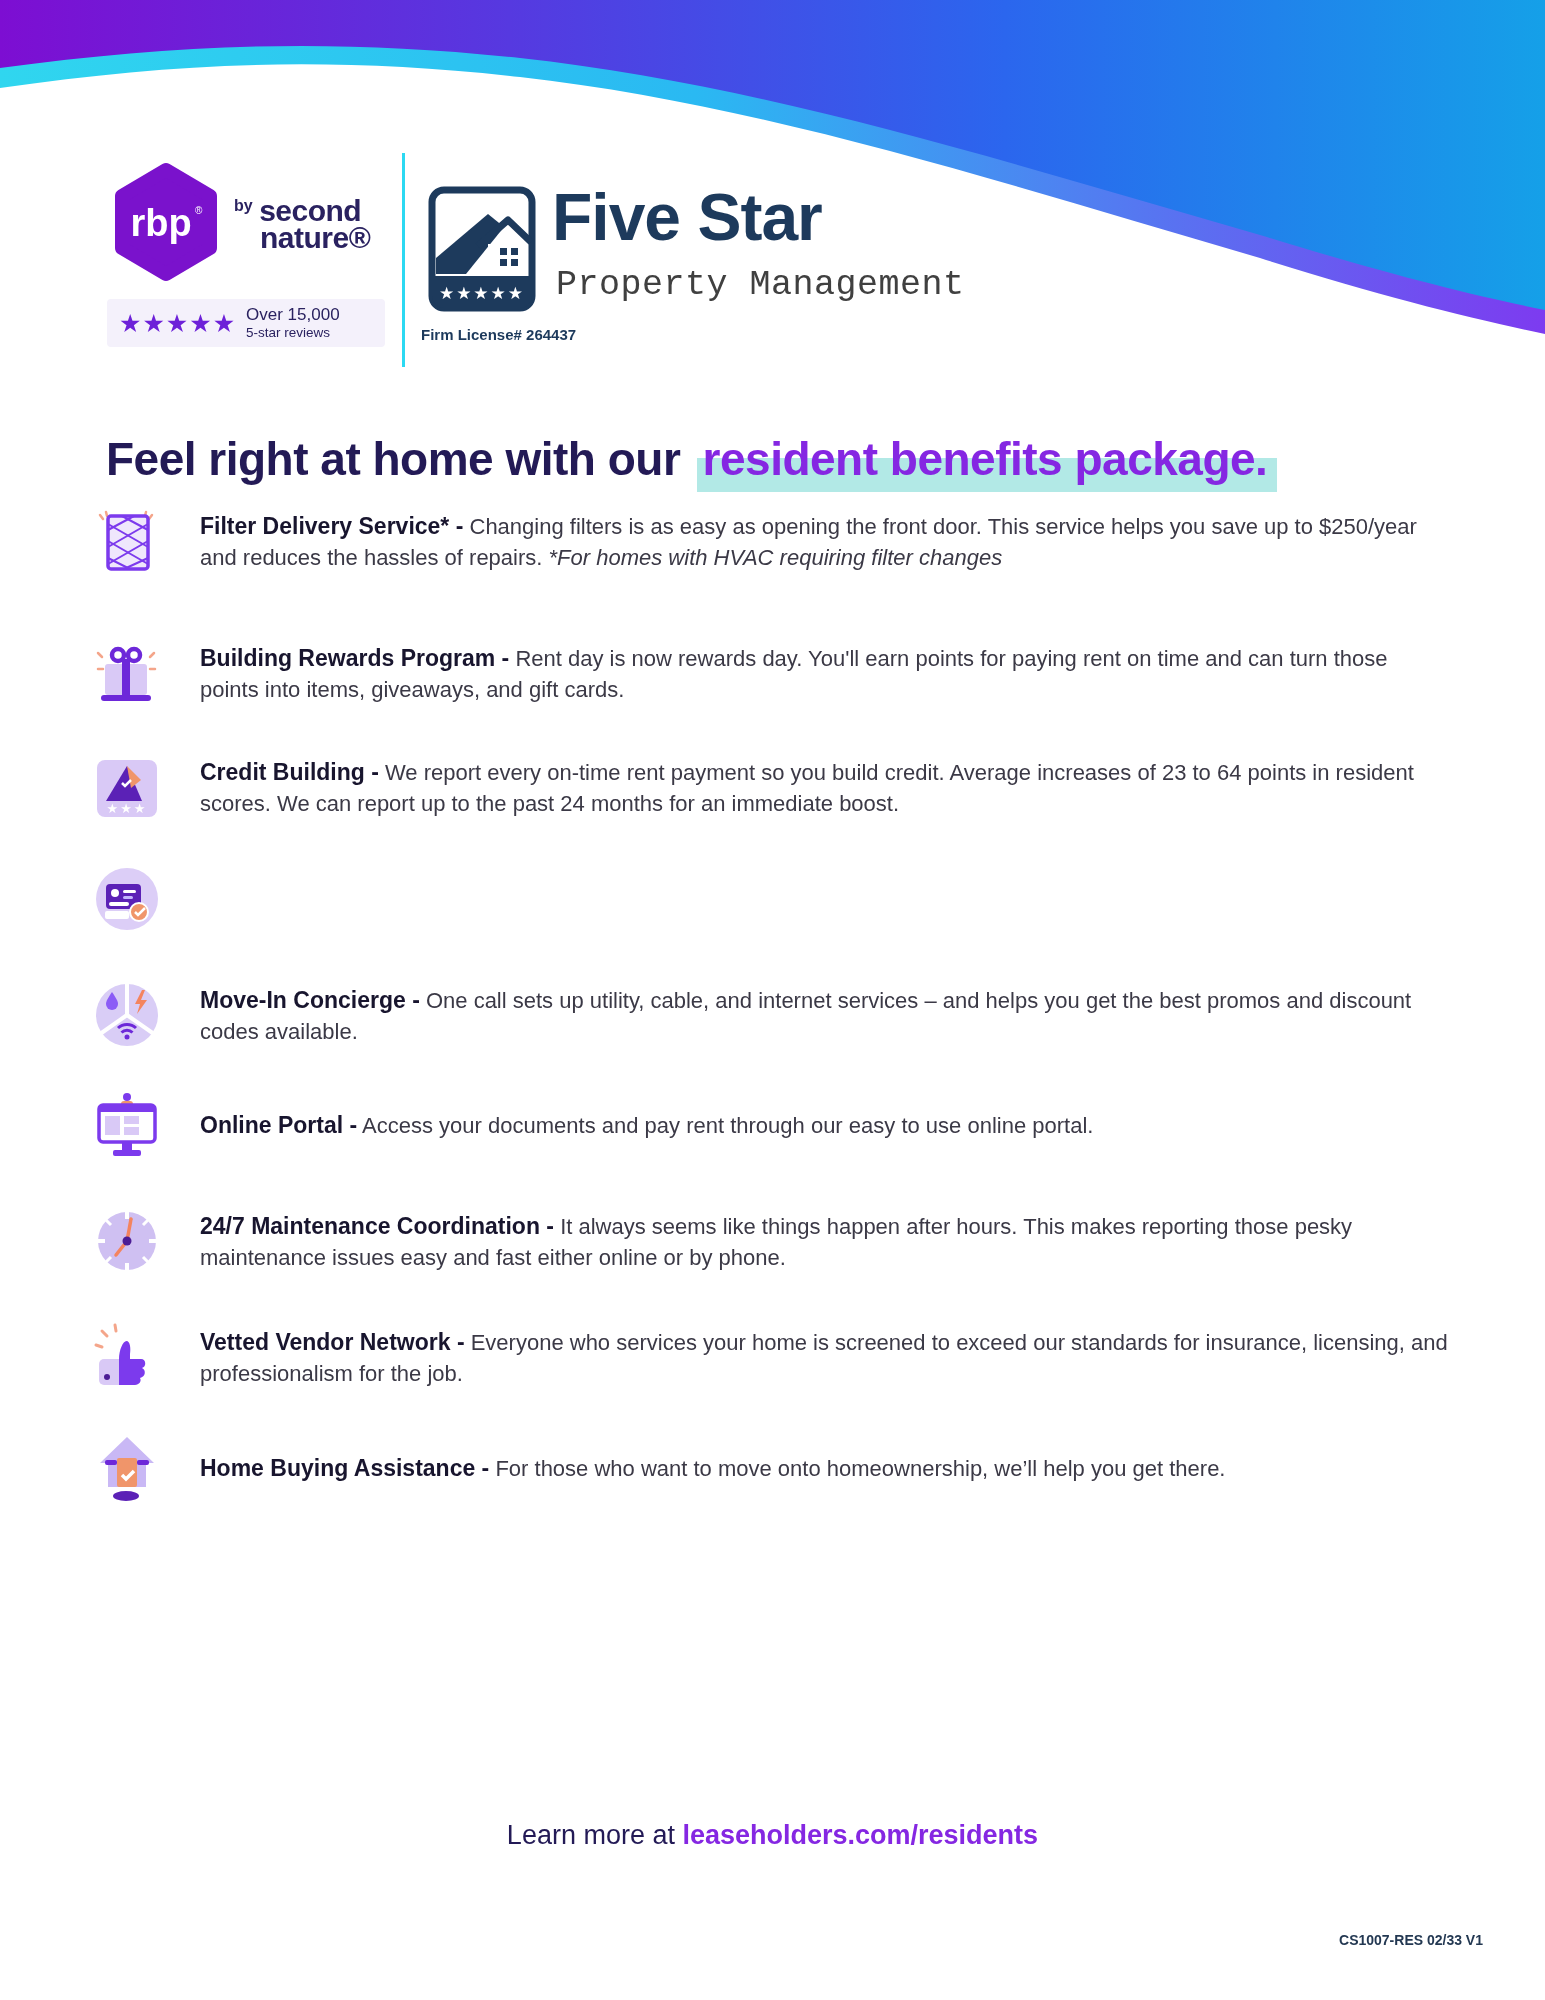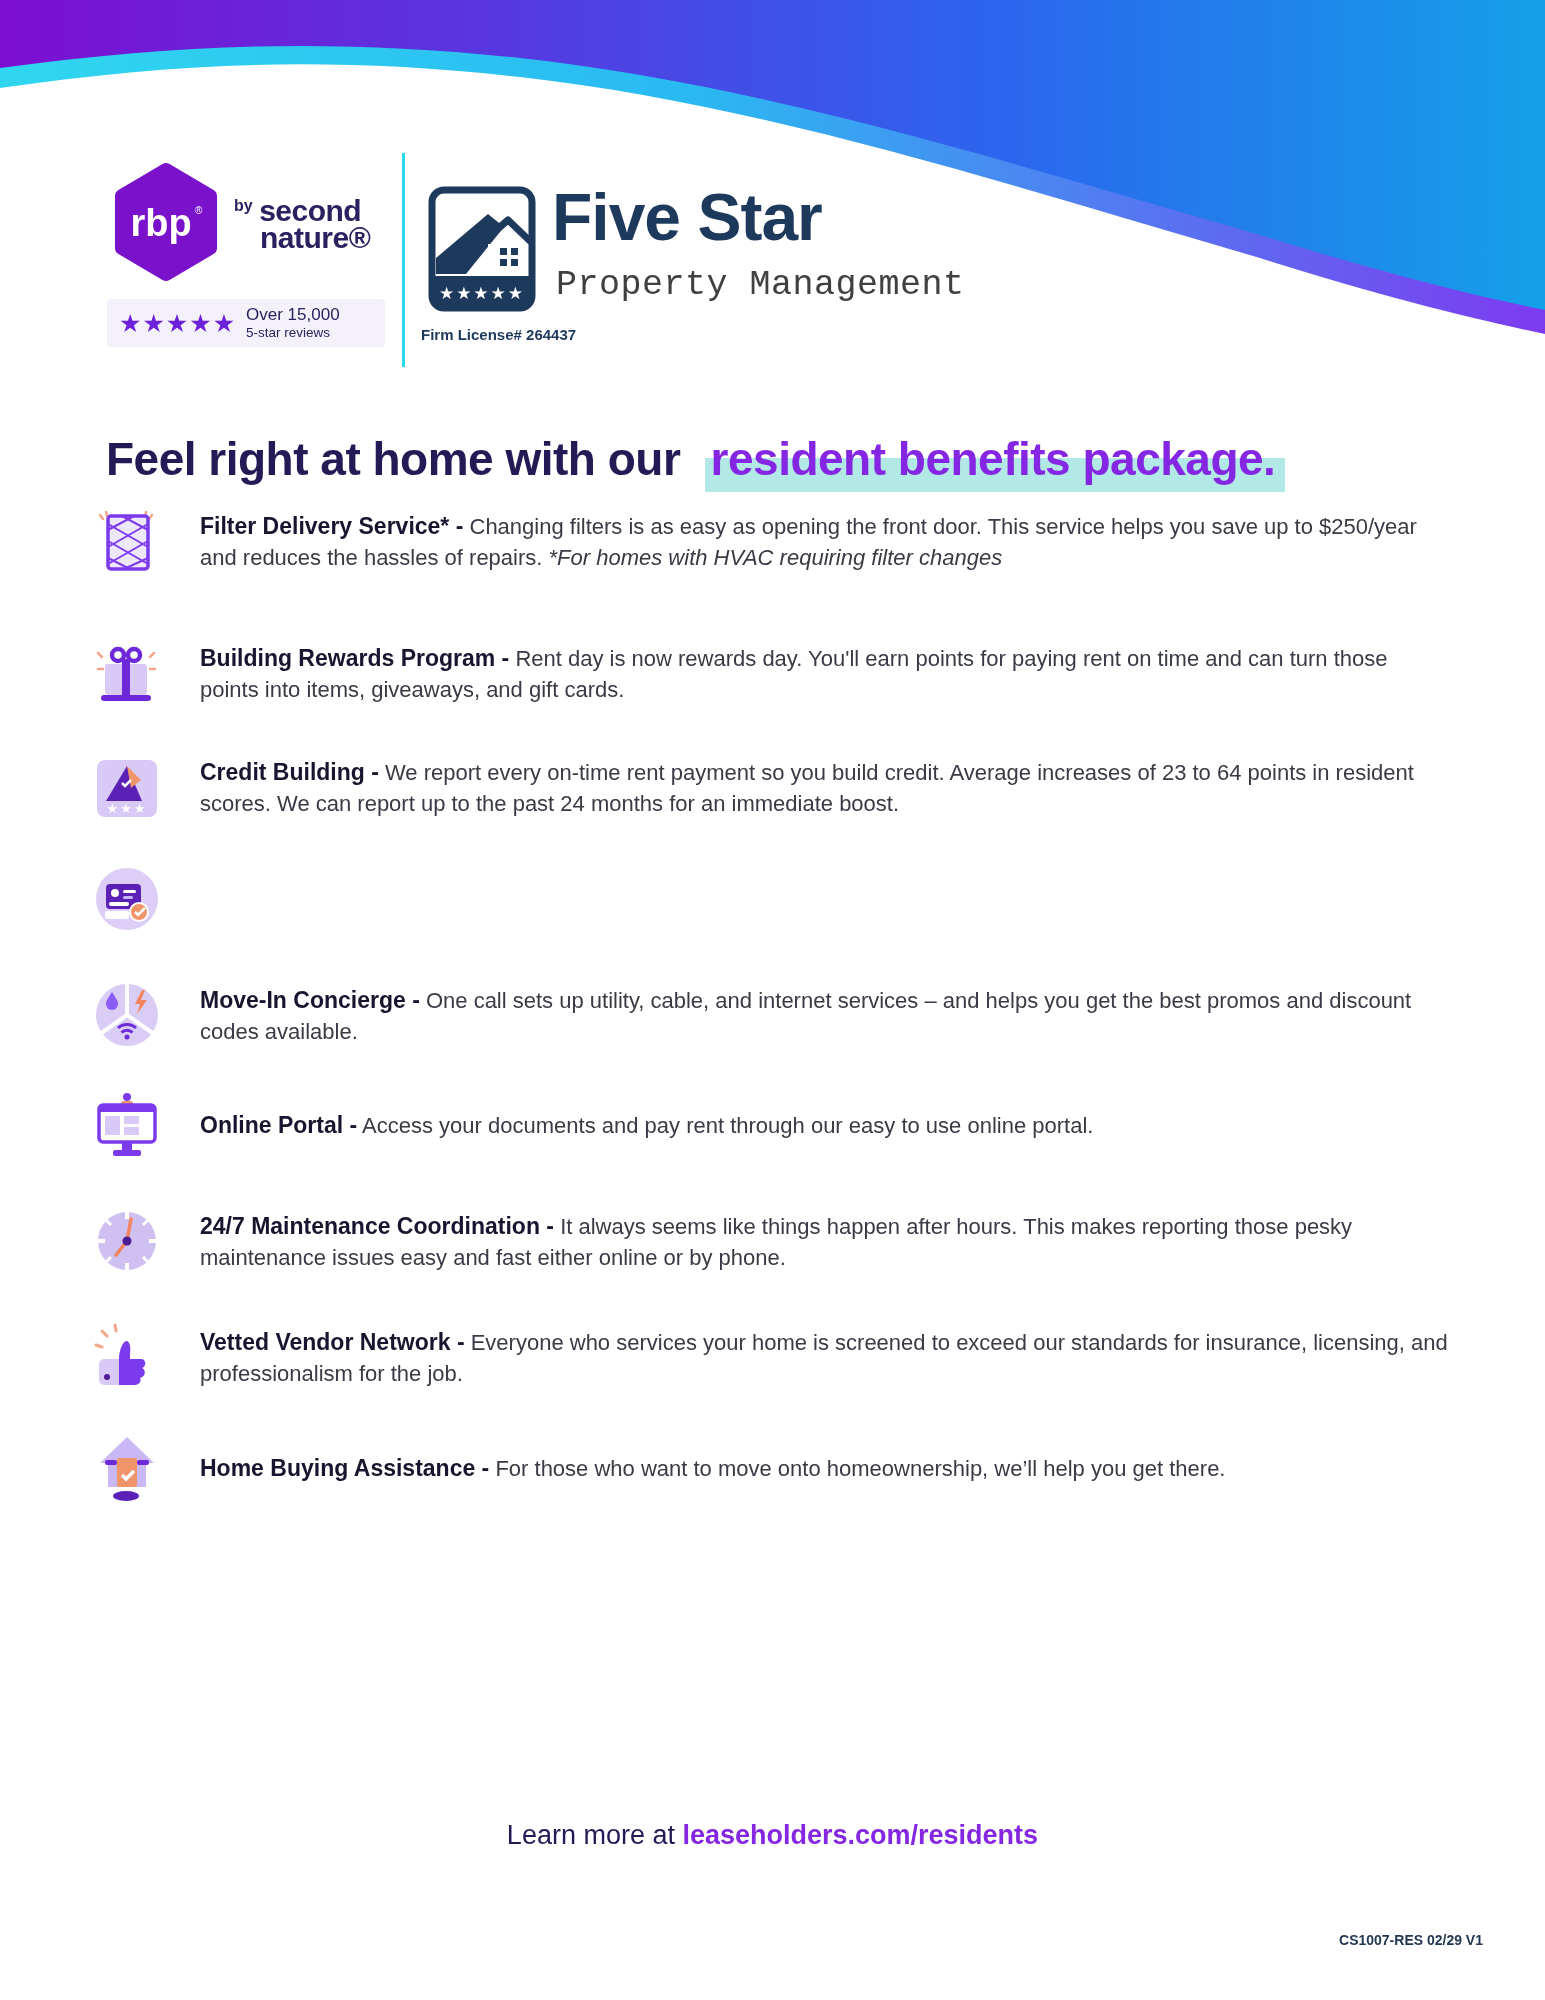--- a/index.html
+++ b/index.html
@@ -37,21 +37,21 @@
   .company-logo-icon { position:absolute; left:428px; top:186px; width:108px; height:126px; }
   .company-name { position:absolute; left:552px; top:184px; font-size:66px; font-weight:bold; color:#1d3a5c; letter-spacing:-1px; line-height:1; }
   .company-tagline { position:absolute; left:556px; top:268px; font-size:35px; color:#404040; letter-spacing:0.5px; line-height:1;font-family:Liberation Mono, monospace; }
   .company-license { position:absolute; left:421px; top:326px; font-size:15px; font-weight:bold; color:#1d3a5c; }
 
   
   .headline { position:absolute; left:106px; top:432px; font-size:46px; font-weight:bold; color:#231a56; letter-spacing:-0.5px; white-space:nowrap; }
   .headline .hl {
     color:#8527e2;
     background:linear-gradient(to bottom, transparent 42%, #b2e9e6 42%);
-    padding:0 10px 7px 6px; margin-left:12px;text-align:right;
+    padding:0 10px 7px 6px; margin-left:4px;text-align:right;
   }
 
   
   .benefit { position:absolute; left:92px; width:1365px; display:flex; align-items:center; gap:38px; min-height:84px; }
   .benefit-icon { flex:0 0 70px; width:70px; height:70px; }
   .benefit-icon svg { display:block; width:70px; height:70px; }
   .benefit-text { margin:0; width:1250px; font-size:22px; line-height:31px; color:#3b3946; }
   .benefit-text strong { font-size:23px; color:#18152e; }
   .benefit-text em { font-style:italic; }
 
@@ -296,15 +296,15 @@
       <strong>Home Buying Assistance -</strong>
       <span>For those who want to move onto homeownership, we’ll help you get there.</span>
     </p>
   </div>
 
   <div class="footer">
     <span>Learn more at</span>
     <span class="link">leaseholders.com/residents</span>
   </div>
 
-  <div class="doc-code">CS1007-RES 02/29 V1</div>
+  <div class="doc-code">CS1007-RES 02/33 V1</div>
 
 </div>
 
 </body></html>

